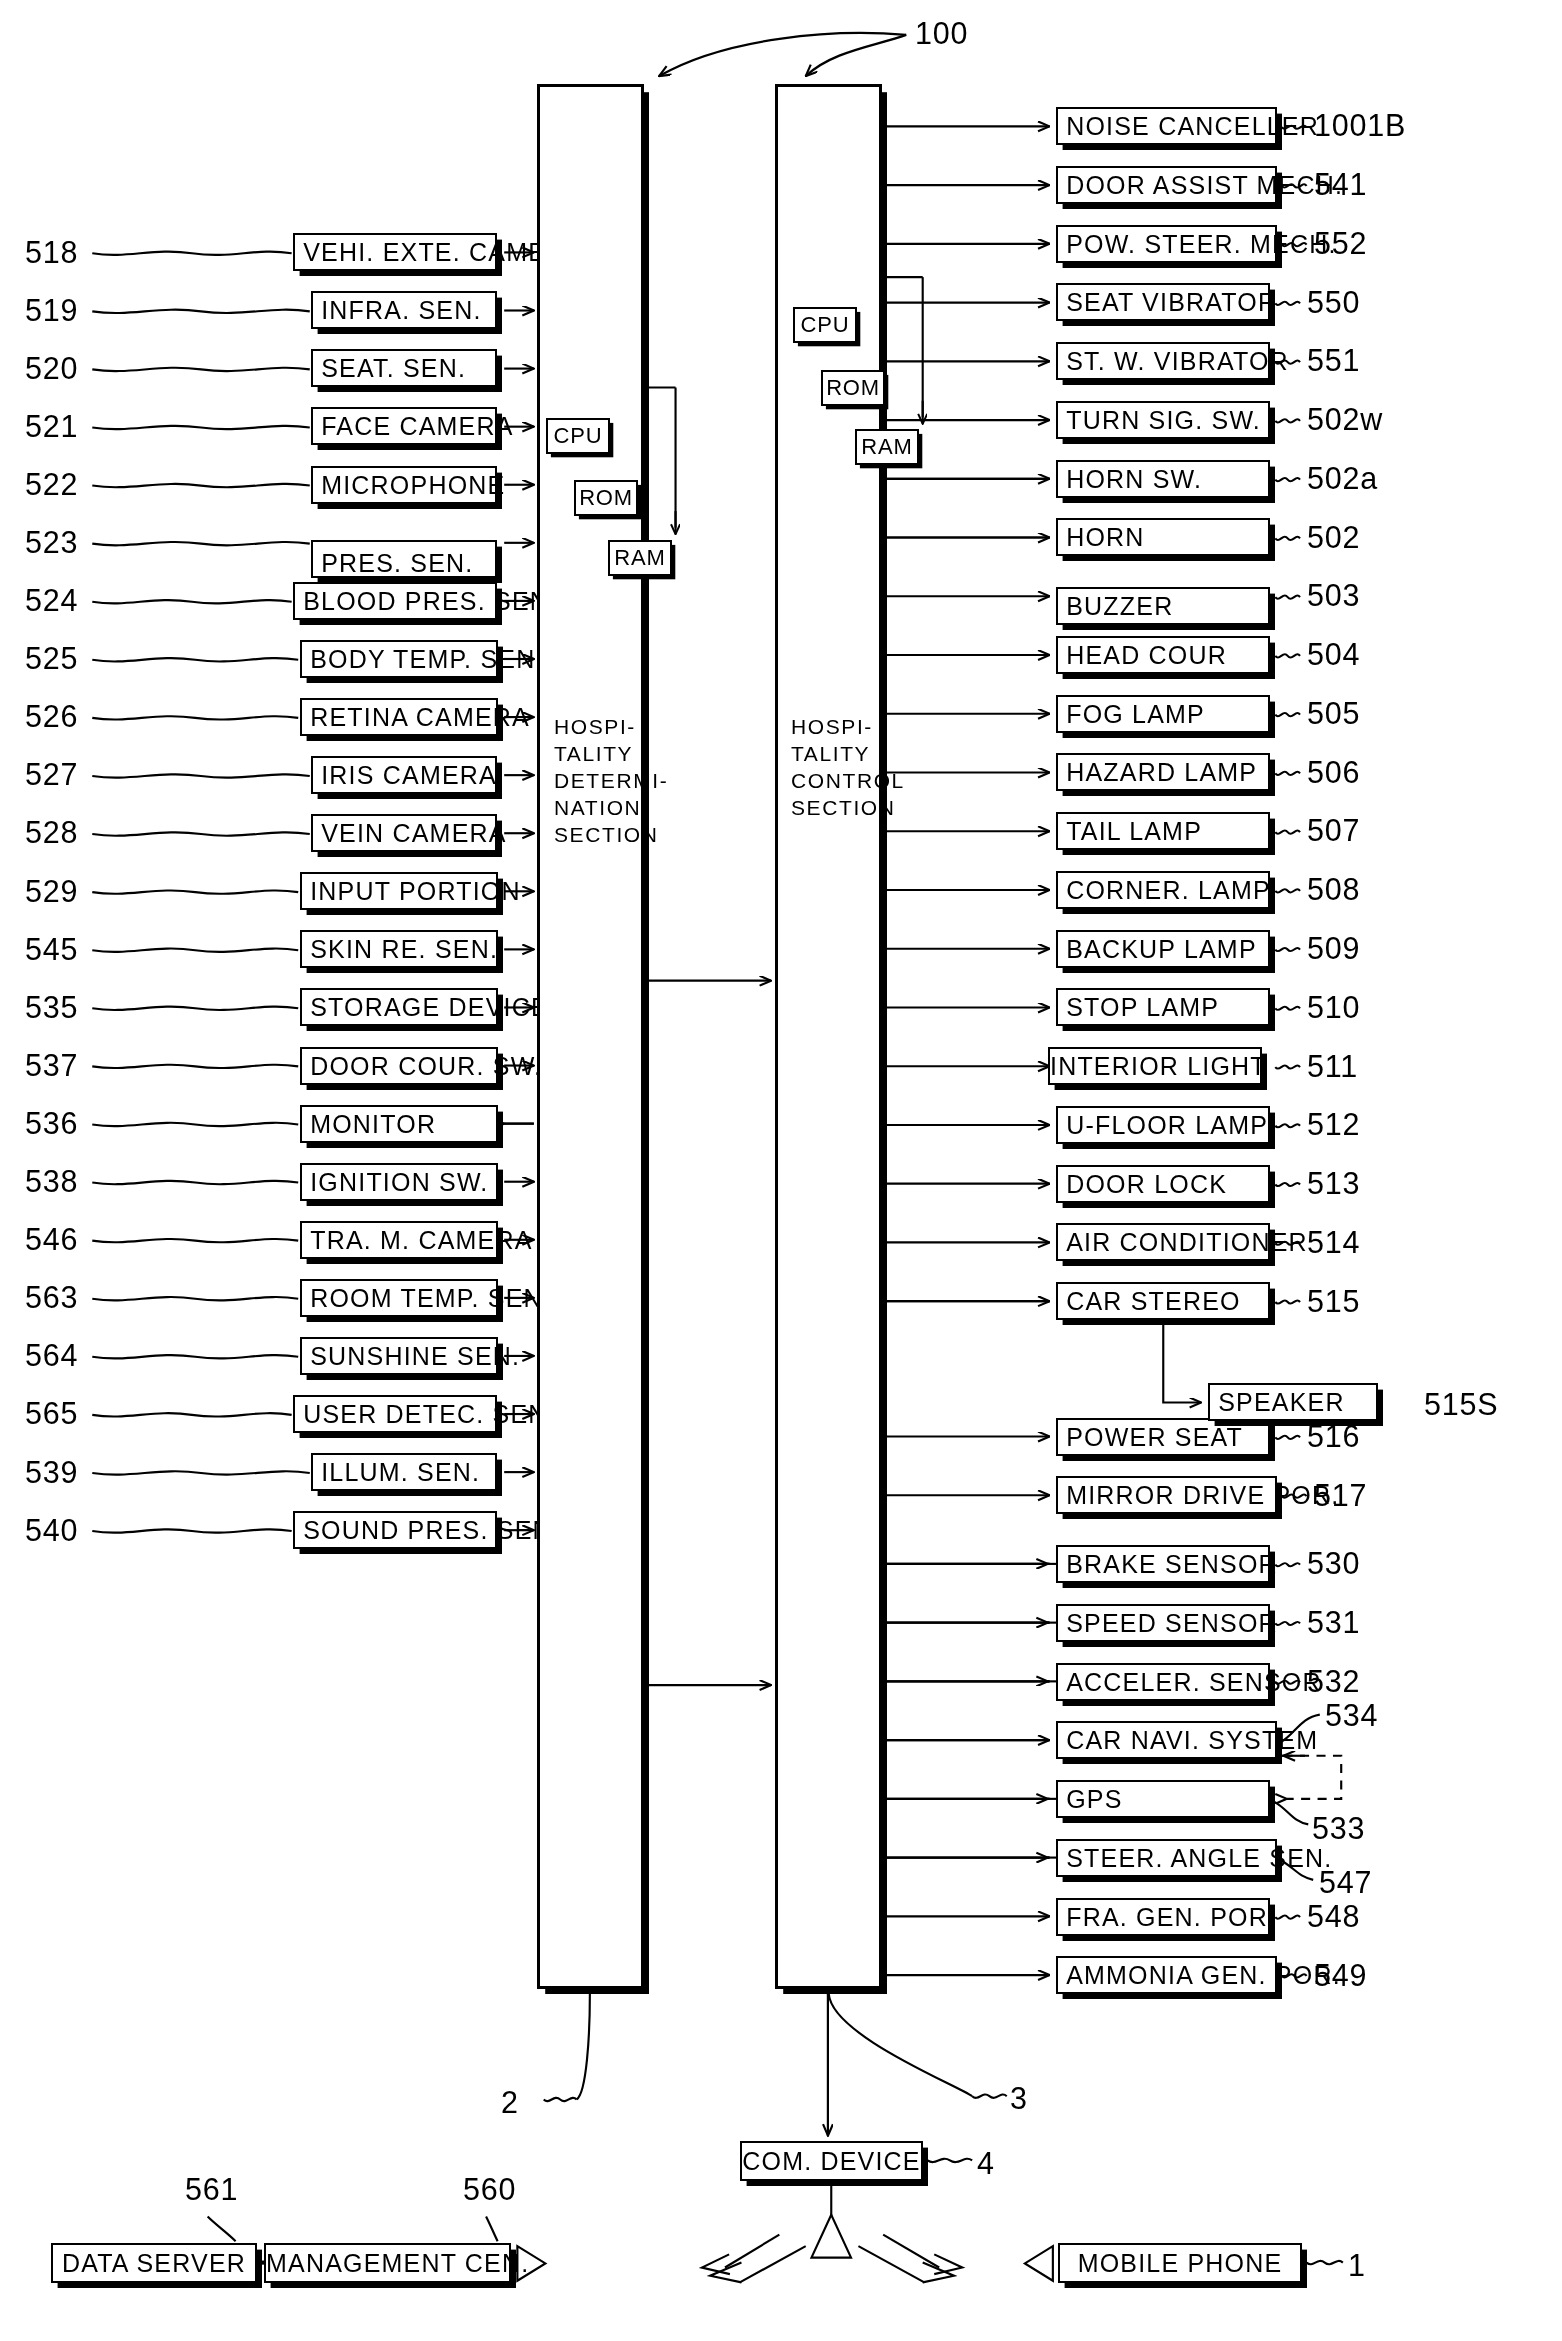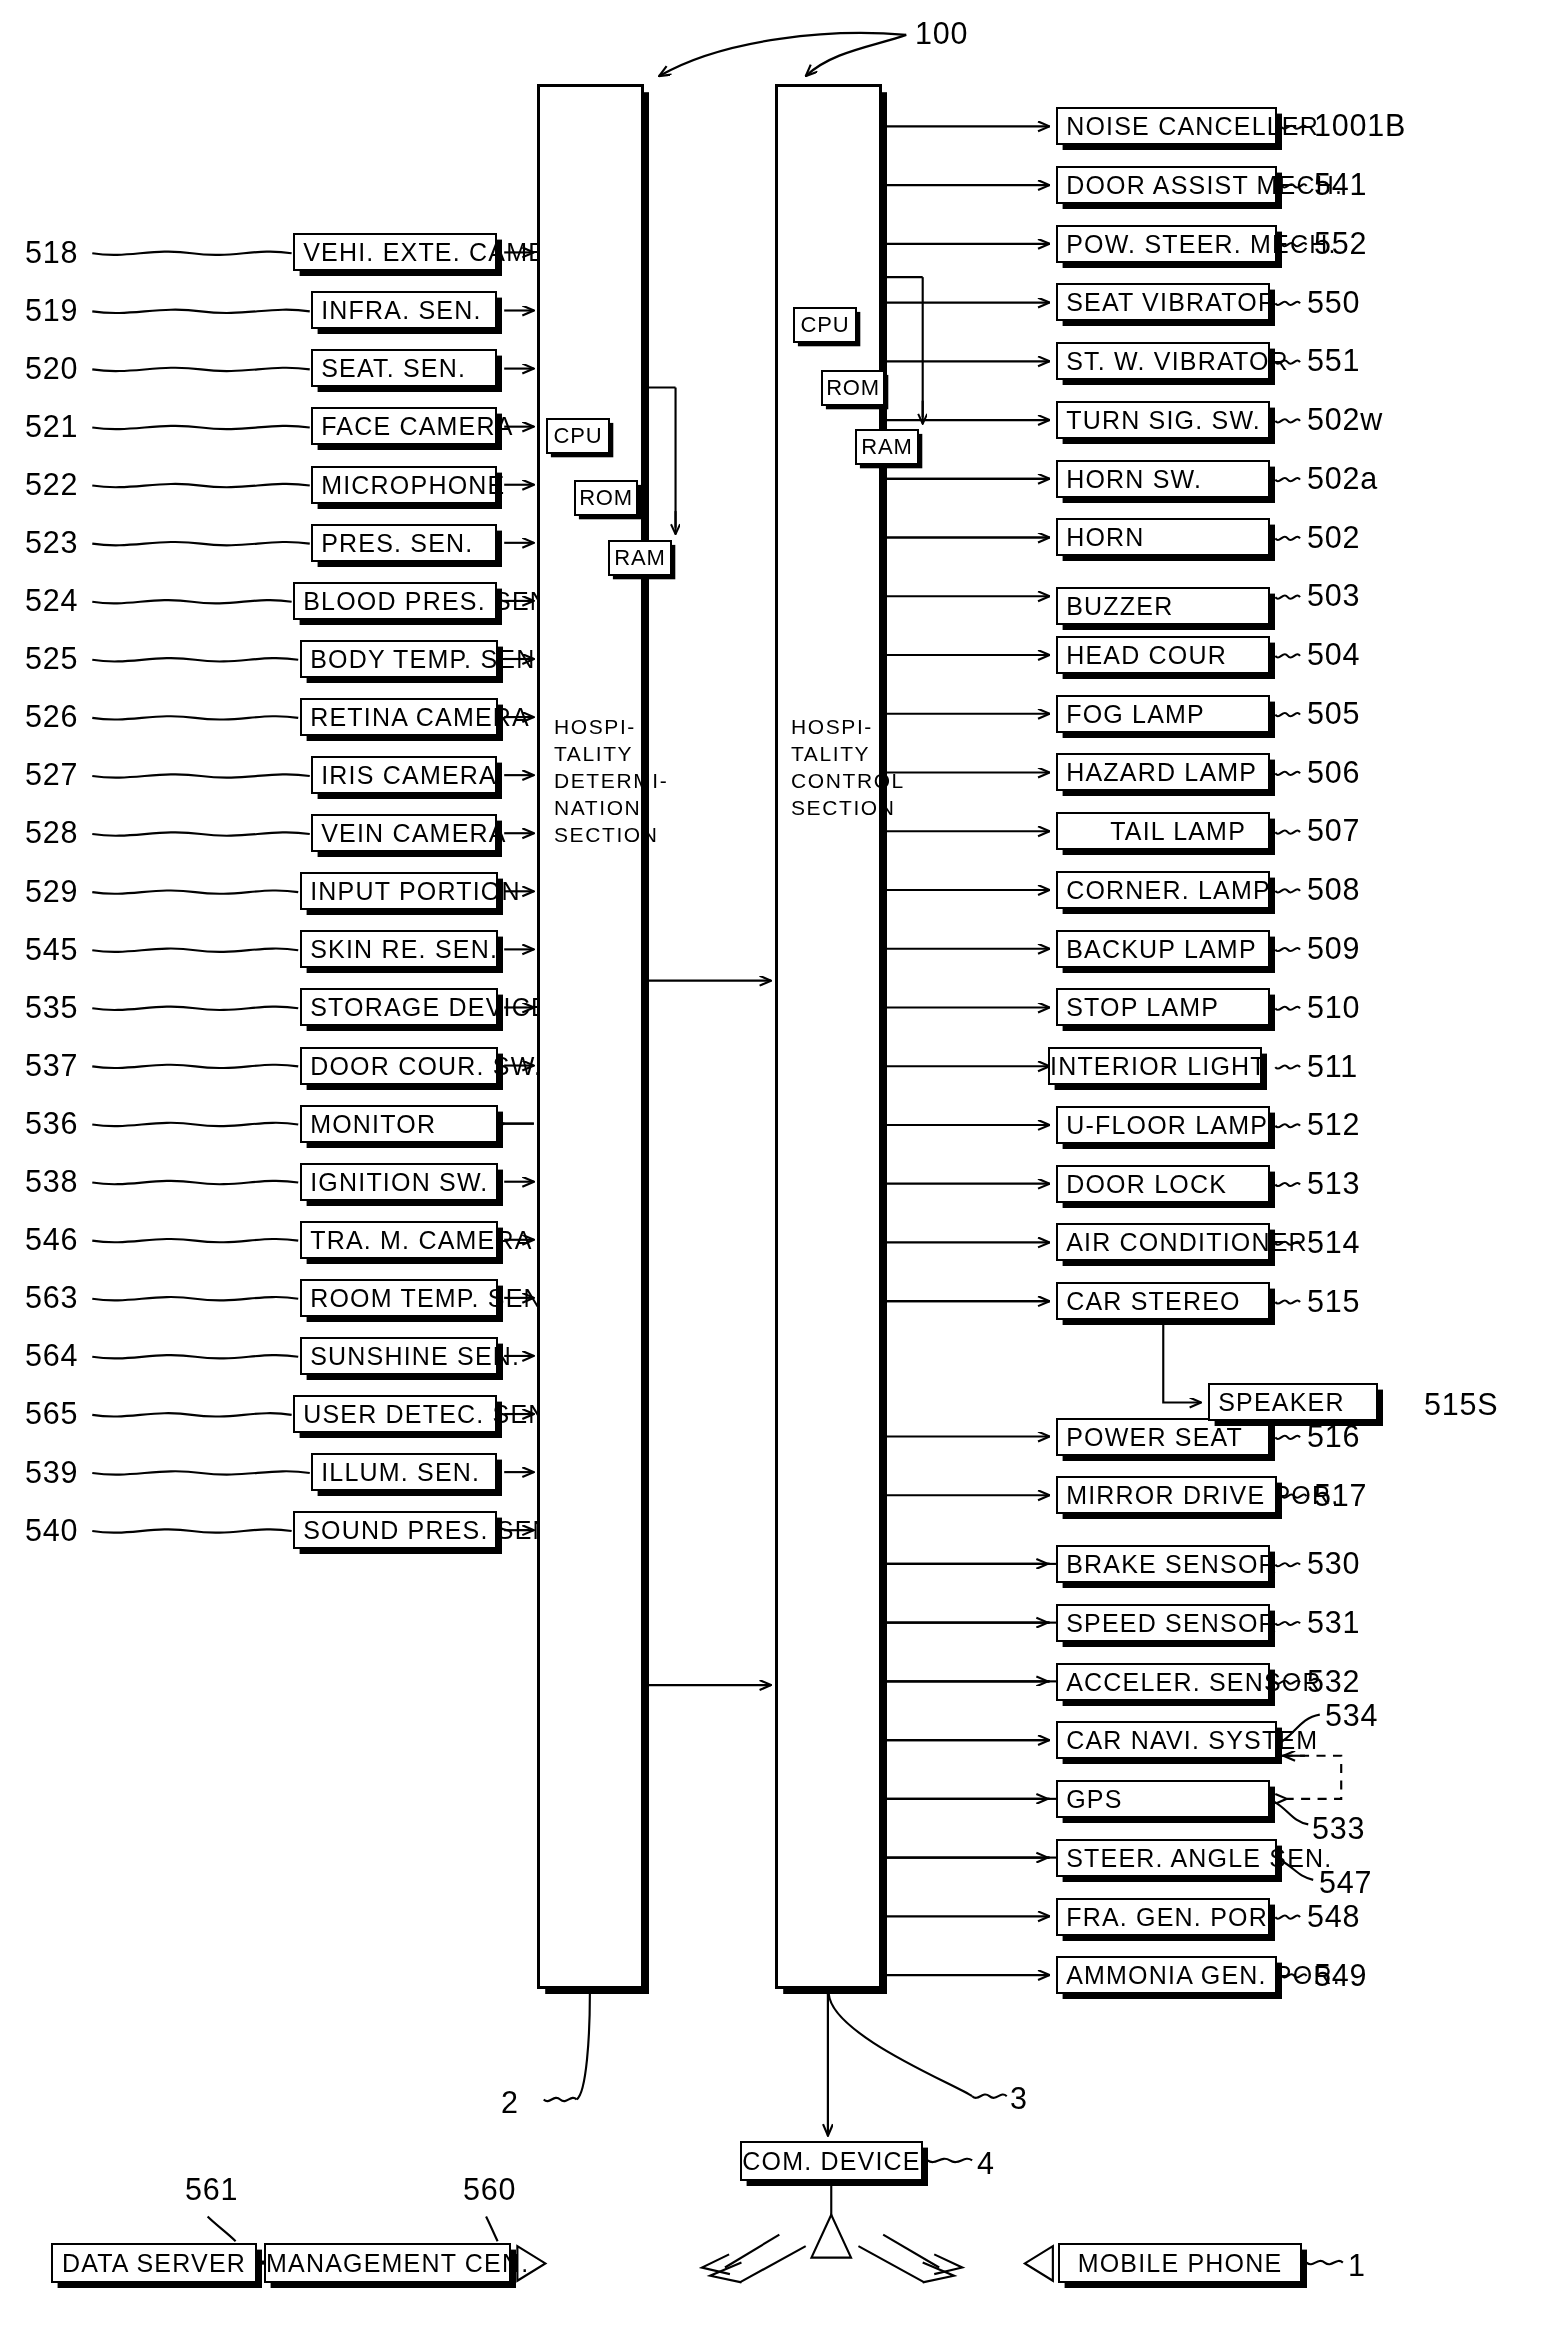--- a/index.html
+++ b/index.html
@@ -286,21 +286,21 @@
       </div>
       <div class="box" style="left:311px;top:349px;width:186px;height:38px;">
         <span class="lbl">SEAT. SEN.</span>
       </div>
       <div class="box" style="left:311px;top:407px;width:186px;height:38px;">
         <span class="lbl">FACE CAMERA</span>
       </div>
       <div class="box" style="left:311px;top:466px;width:186px;height:38px;">
         <span class="lbl">MICROPHONE</span>
       </div>
-      <div class="box" style="left:311px;top:524px;width:186px;height:38px;">
+      <div class="box" style="left:311px;top:540px;width:186px;height:38px;align-items:flex-end;">
         <span class="lbl">PRES. SEN.</span>
       </div>
       <div class="box" style="left:293px;top:582px;width:204px;height:38px;">
         <span class="lbl">BLOOD PRES. SEN.</span>
       </div>
       <div class="box" style="left:300px;top:640px;width:198px;height:38px;">
         <span class="lbl">BODY TEMP. SEN.</span>
       </div>
       <div class="box" style="left:300px;top:698px;width:198px;height:38px;">
         <span class="lbl">RETINA CAMERA</span>
@@ -379,21 +379,21 @@
       </div>
       <div class="box" style="left:1056px;top:636px;width:214px;height:38px;">
         <span class="lbl">HEAD COUR</span>
       </div>
       <div class="box" style="left:1056px;top:695px;width:214px;height:38px;">
         <span class="lbl">FOG LAMP</span>
       </div>
       <div class="box" style="left:1056px;top:753px;width:214px;height:38px;">
         <span class="lbl">HAZARD LAMP</span>
       </div>
-      <div class="box" style="left:1056px;top:812px;width:214px;height:38px;padding-left:44px;">
+      <div class="box" style="left:1056px;top:812px;width:214px;height:38px;">
         <span class="lbl">TAIL LAMP</span>
       </div>
       <div class="box" style="left:1056px;top:871px;width:214px;height:38px;">
         <span class="lbl">CORNER. LAMP</span>
       </div>
       <div class="box" style="left:1056px;top:930px;width:214px;height:38px;">
         <span class="lbl">BACKUP LAMP</span>
       </div>
       <div class="box" style="left:1056px;top:988px;width:214px;height:38px;">
         <span class="lbl">STOP LAMP</span>

